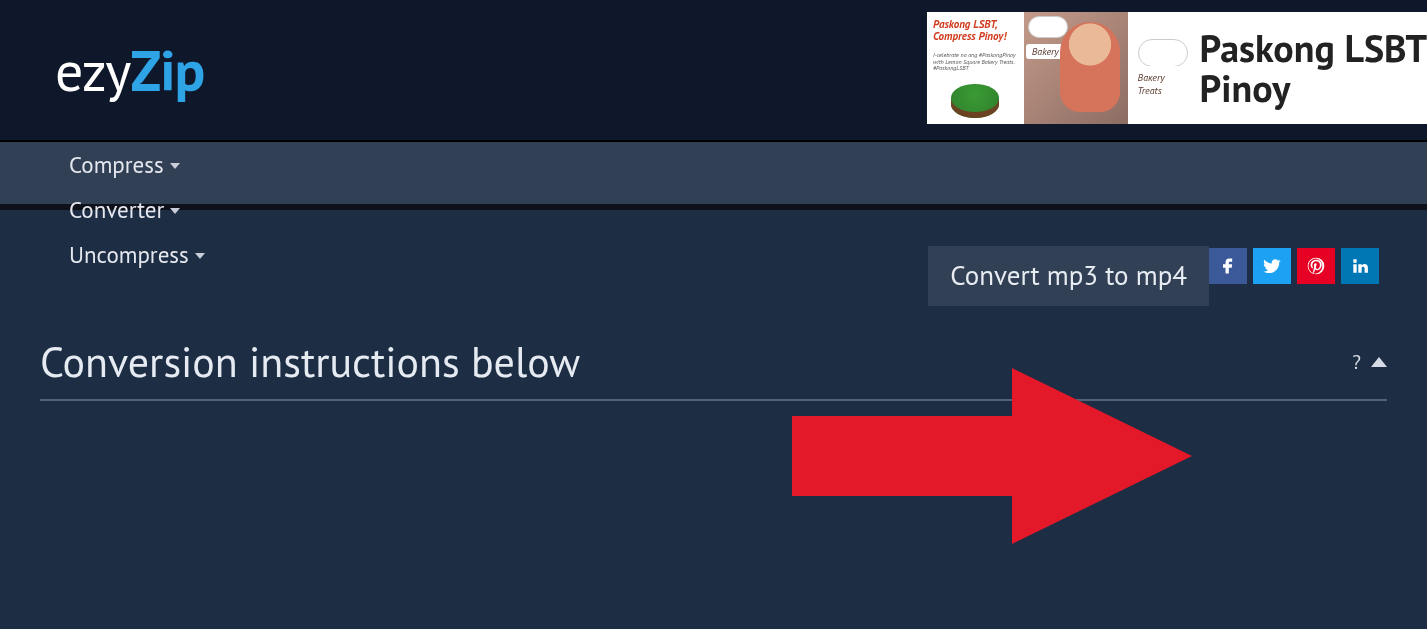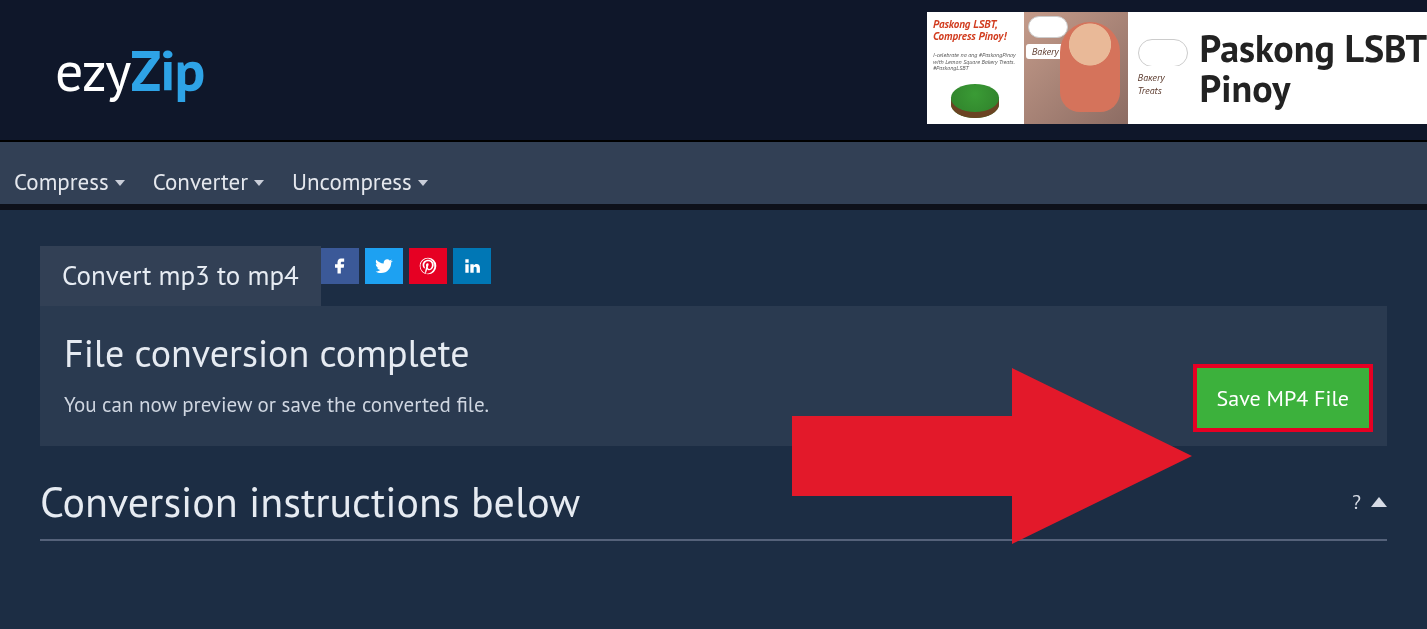--- a/index.html
+++ b/index.html
@@ -113,23 +113,25 @@
     .ad-right .ad-text {
       color: #222; font-size: 38px; font-weight: 700; line-height: 1.05;
       white-space: pre;
     }
 
     
     .nav {
       height: 70px;
       background: #324055;
       display: flex;
-      align-items: flex-end;
+      align-items: flex-start;
+      padding-left: 55px;
       border-top: 2px solid #000;
       border-bottom: 6px solid #0e111a;
+      flex-direction: column;
     }
     .nav-item {
       color: #e5e8ee;
       font-size: 23px;
       padding: 8px 14px;
       display: flex;
       align-items: center;
       gap: 6px;
       cursor: pointer;
     }
@@ -139,21 +141,21 @@
       border-right: 5px solid transparent;
       border-top: 6px solid #c9ced9;
       margin-top: 3px;
     }
 
     
     .main { padding: 0 40px; }
 
     .tab-row {
       display: flex;
-      justify-content: flex-start;
+      justify-content: flex-end;
       align-items: flex-start;
       margin-top: 36px;
     }
     .tab {
       background: #324055;
       color: #e7ecf3;
       font-size: 27px;
       padding: 12px 22px 14px;
     }
     .socials { display: flex; gap: 6px; margin-top: 2px; margin-right: 8px; }
@@ -300,27 +302,20 @@
           </svg>
       </div>
       <div class="social li">
         <svg viewBox="0 0 24 24">
             <path d="M4 4h4v4H4zM4 10h4v10H4zM10 10h4v1.5c.6-1 2-1.8 3.5-1.8 2.6 0 4 1.7 4 4.7V20h-4v-5c0-1.3-.5-2.2-1.7-2.2-1 0-1.6.7-1.8 1.3V20h-4z"></path>
           </svg>
       </div>
     </div>
   </div>
 
-  <div class="panel">
-    <h1>File conversion complete</h1>
-    <p>You can now preview or save the converted file.</p>
-    <div class="save-btn">
-      <span>Save MP4 File</span>
-    </div>
-  </div>
 
   <div class="instr-row">
     <h2>Conversion instructions below</h2>
     <div class="instr-ctrl">
       <span class="qmark">?</span>
       <span class="tri"></span>
     </div>
   </div>
 
 </div>

